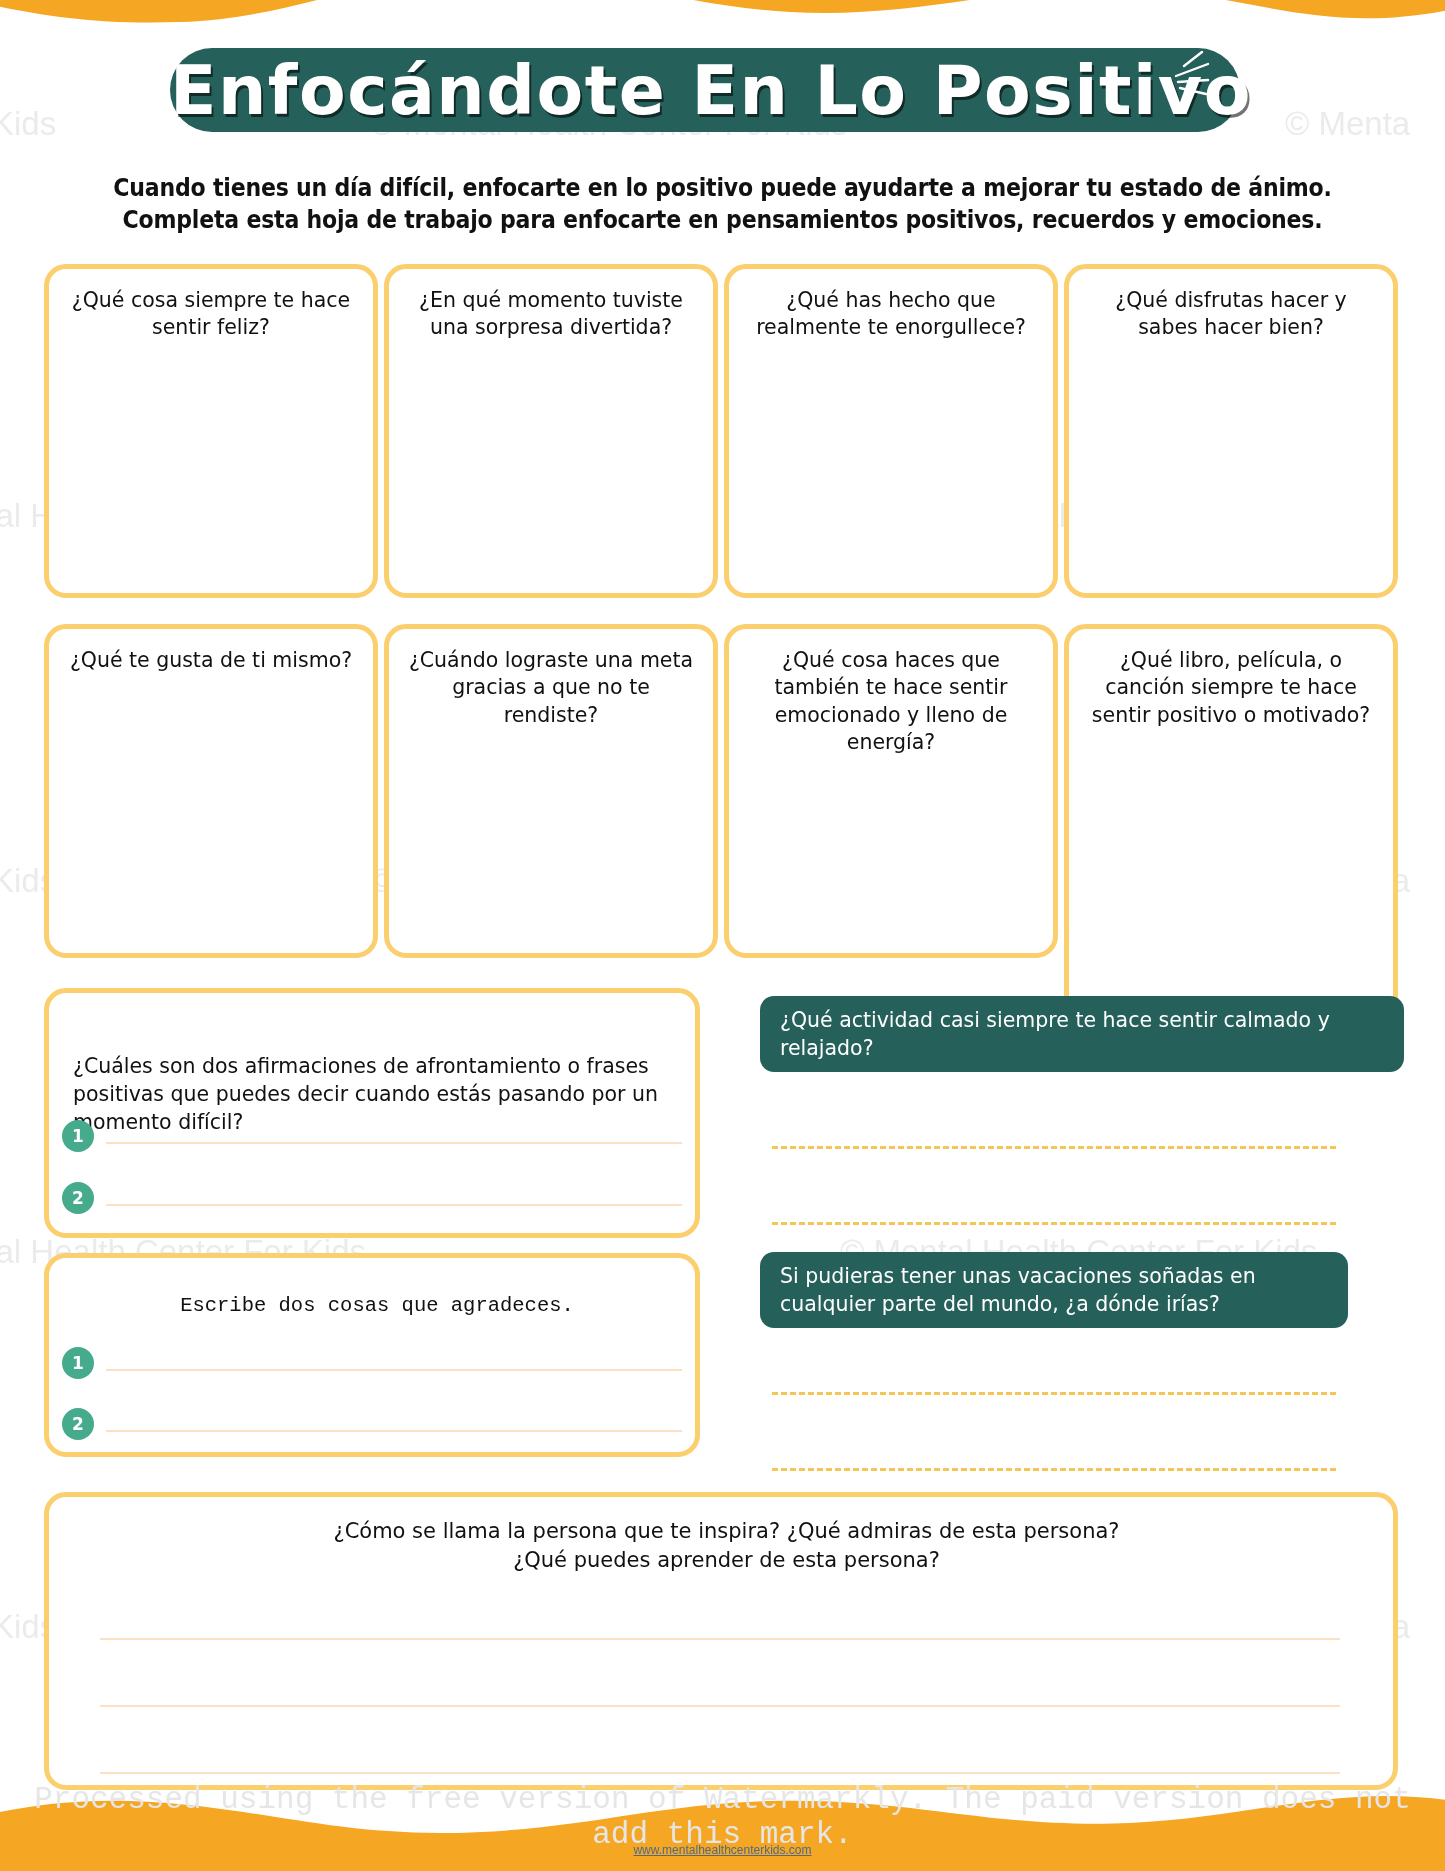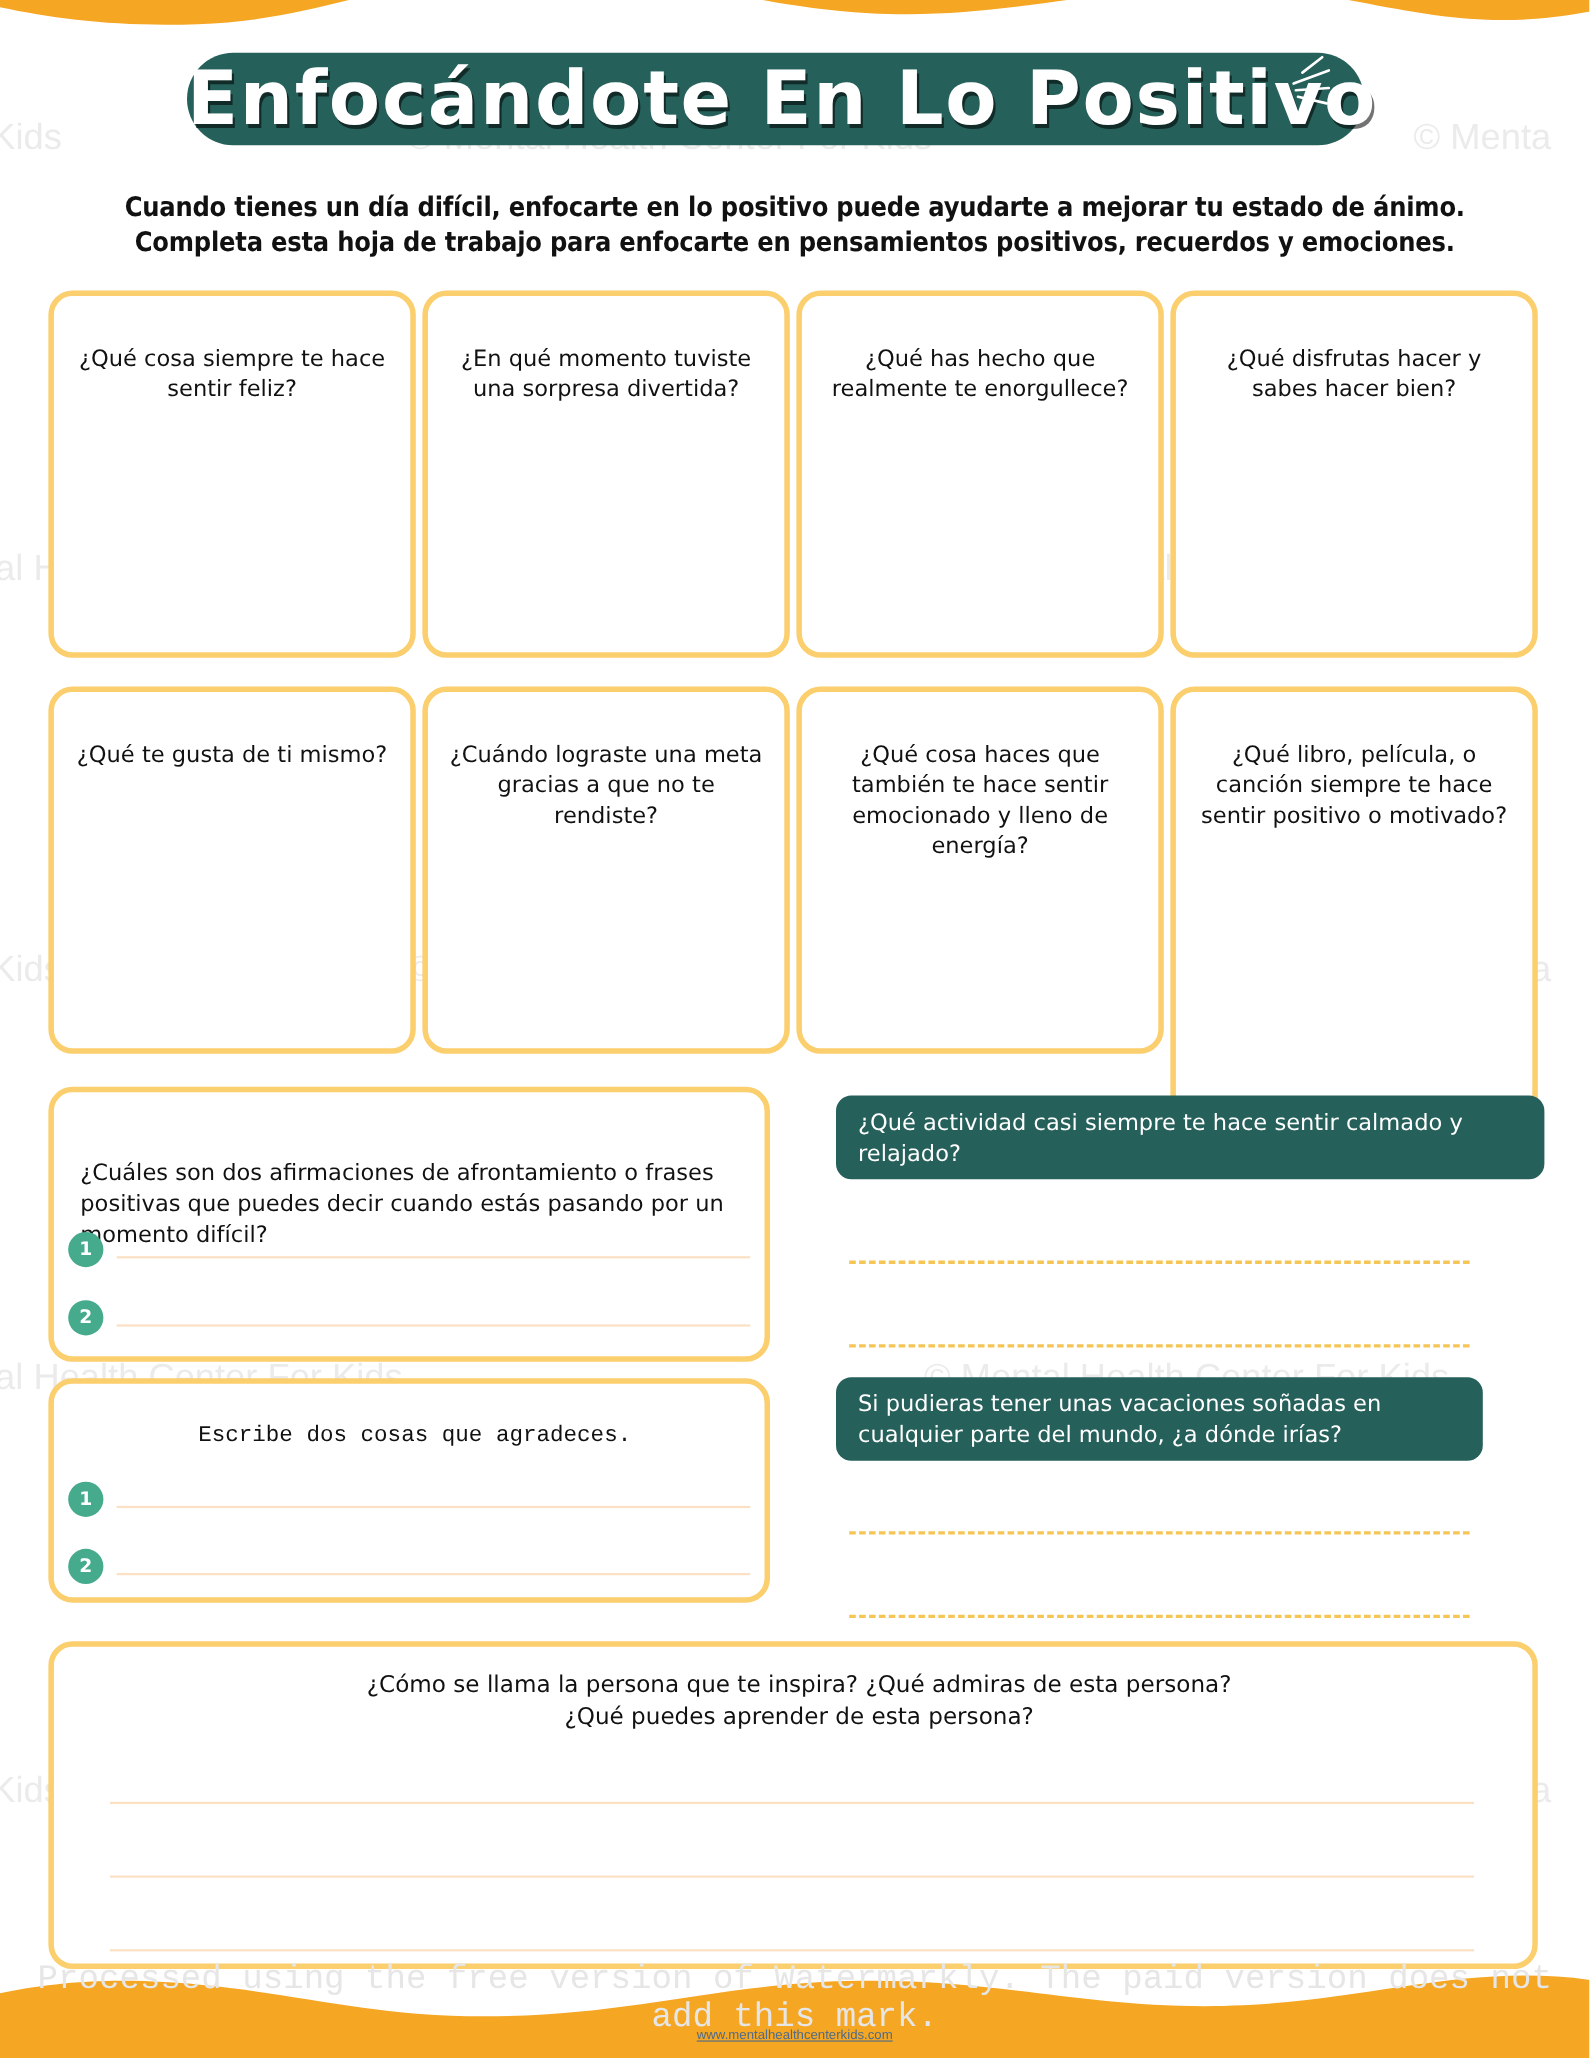--- a/index.html
+++ b/index.html
@@ -106,21 +106,20 @@
     z-index: 4;
   }
   .q-text {
     font-family: "DejaVu Sans", sans-serif;
     font-size: 20.5px;
     font-weight: 500;
     line-height: 1.34;
     color: #111111;
     text-align: center;
     padding: 18px 16px 0 16px;
-    margin-top: 26px;
   }
 
   
   .gbanner {
     position: absolute;
     background: #26605a;
     border-radius: 14px;
     z-index: 4;
     display: flex;
     align-items: center;

